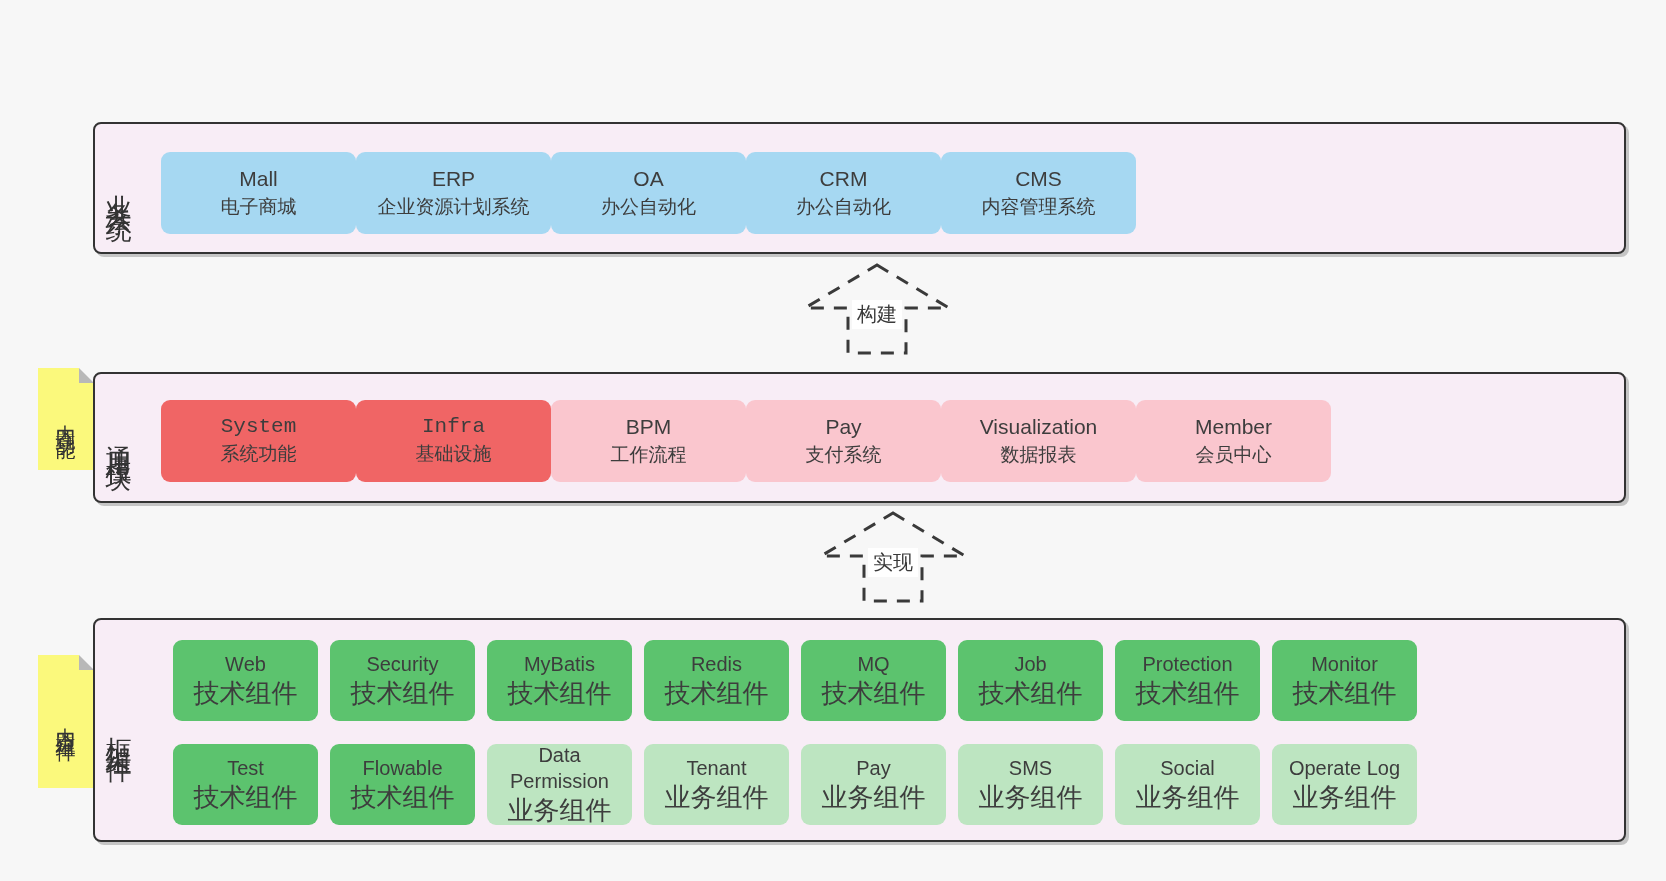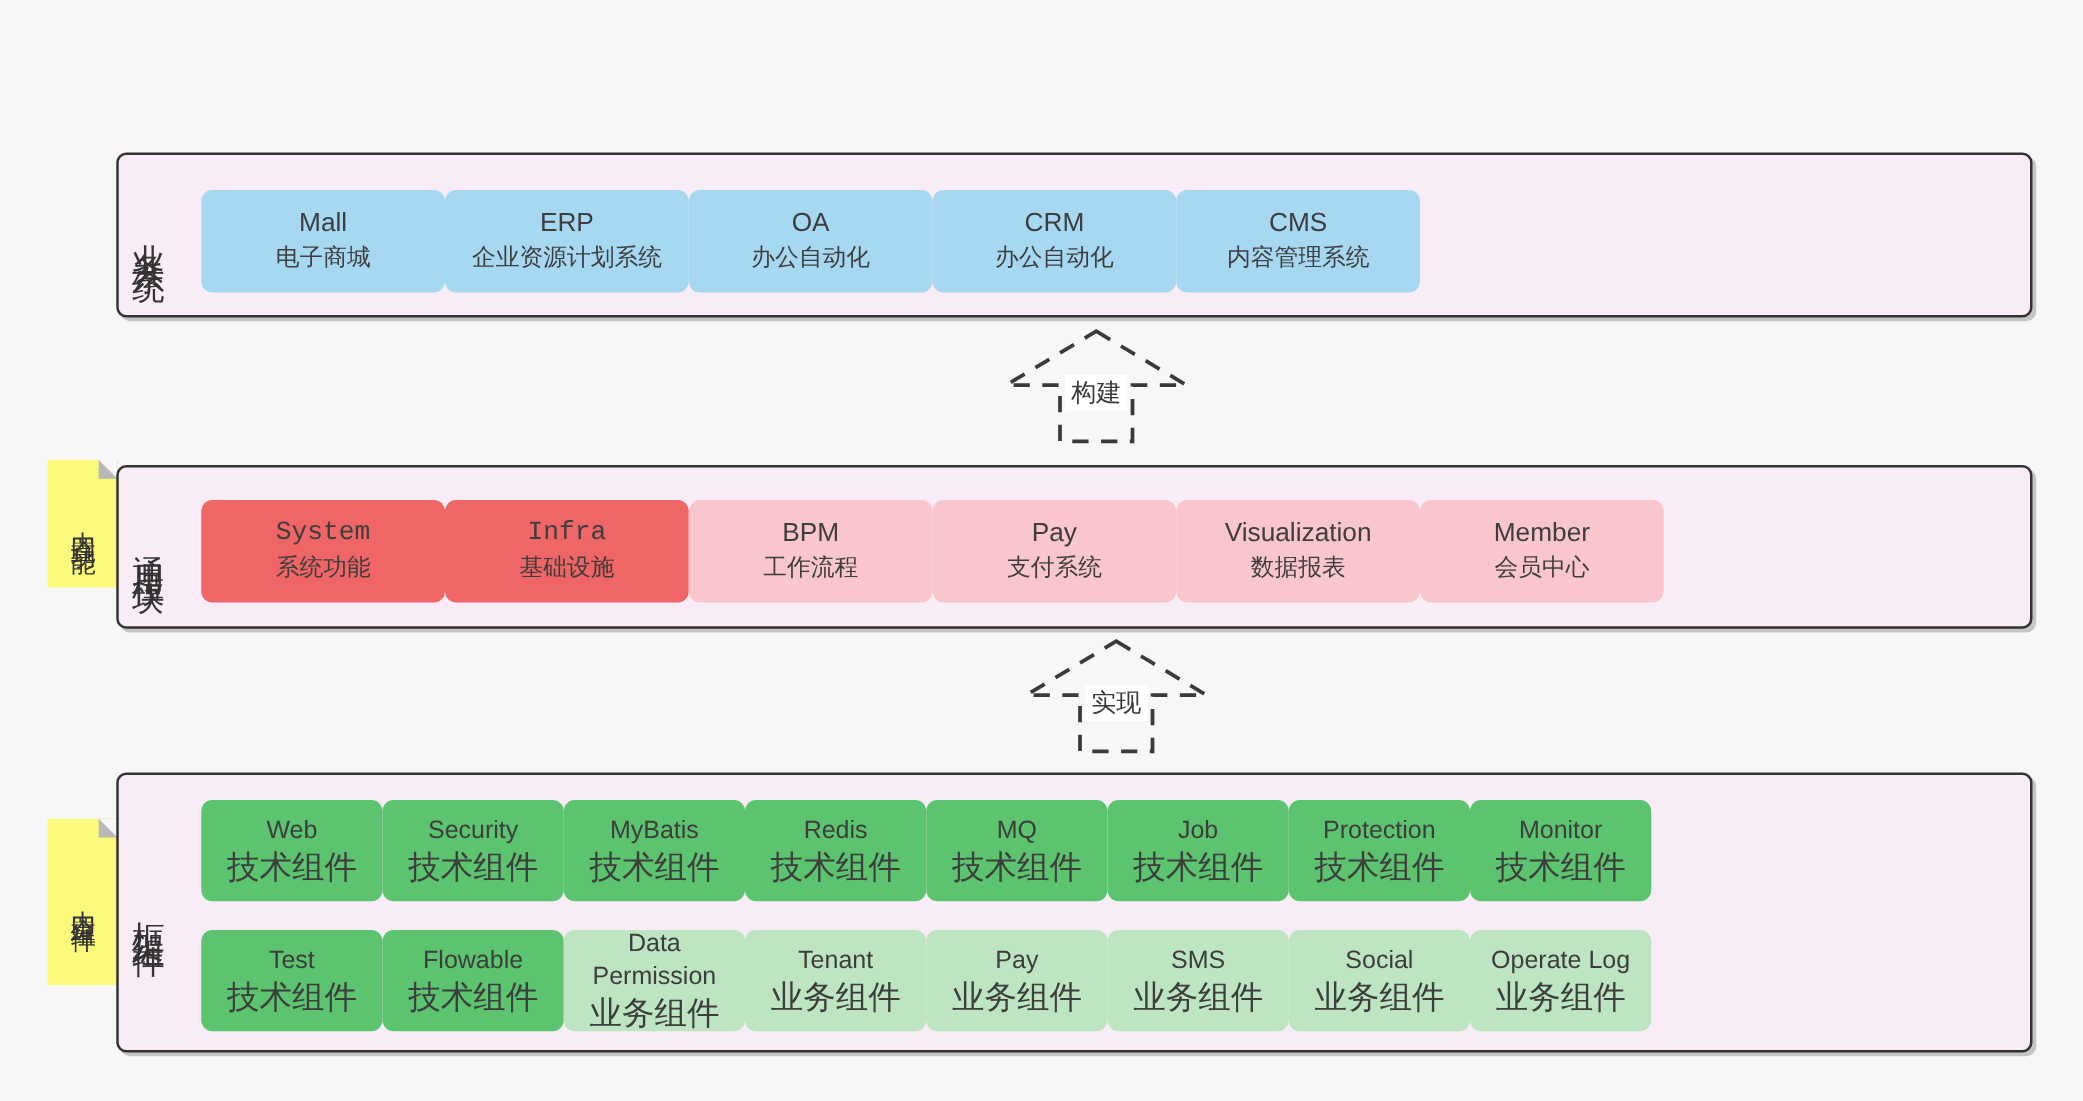--- a/index.html
+++ b/index.html
@@ -33,21 +33,21 @@
   .band-business .box-row{top:28px;}
   .band-modules .box-row{top:26px;}
   .band-components .r1{top:20px;}
   .band-components .r2{top:124px;}
   .box{
     box-sizing:border-box;border-radius:9px;padding:2px 6px;
     display:flex;flex-direction:column;justify-content:center;align-items:center;
     text-align:center;color:var(--text);line-height:1.38;
   }
   .row-6 .box{width:195px;height:82px;}
-  .row-8 .box{width:145px;height:81px;line-height:1.3;}
+  .row-8 .box{width:145px;height:81px;line-height:1.3;margin-left:12px;}
   .row-6 .t{font-size:21px;}
   .row-6 .s{font-size:19px;}
   .row-8 .t{font-size:20px;}
   .row-8 .s{font-size:26px;}
   .v-blue{background:var(--blue);}
   .v-red{background:var(--red);font-family:Liberation Mono, monospace;}
   .v-pink{background:var(--pink);}
   .v-green{background:var(--green);}
   .v-lightgreen{background:var(--light-green);}
   .sticky{

